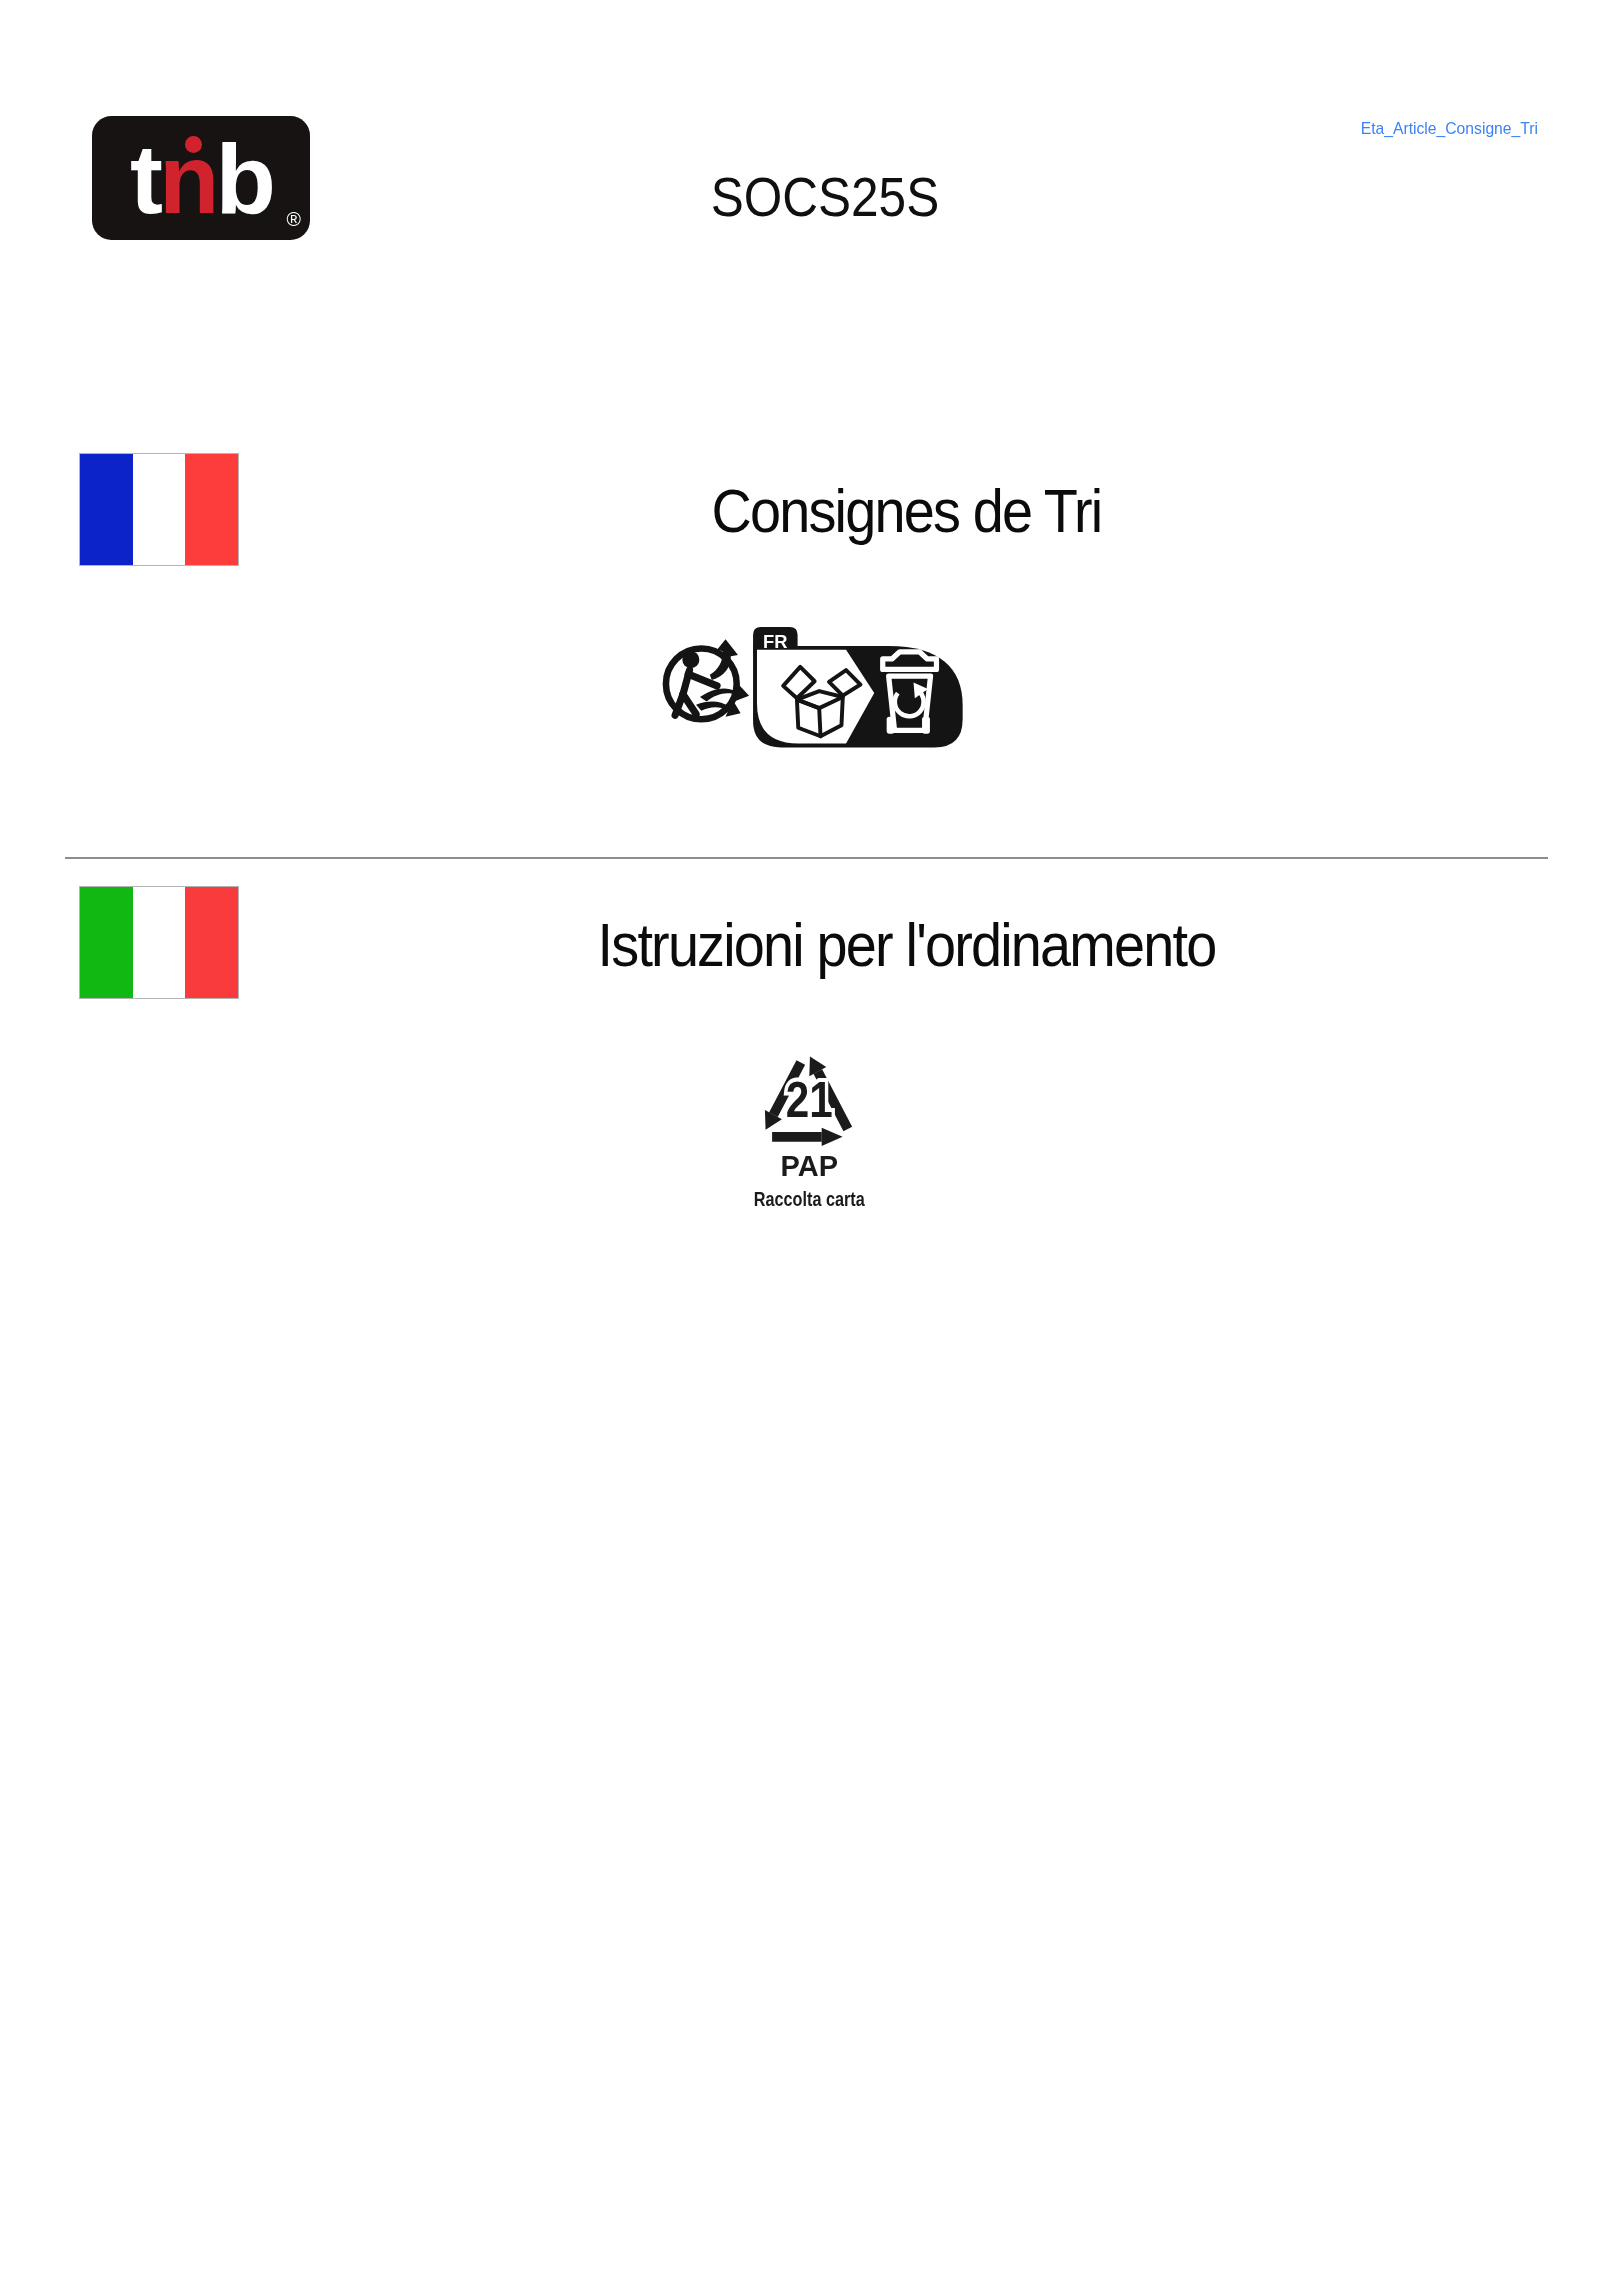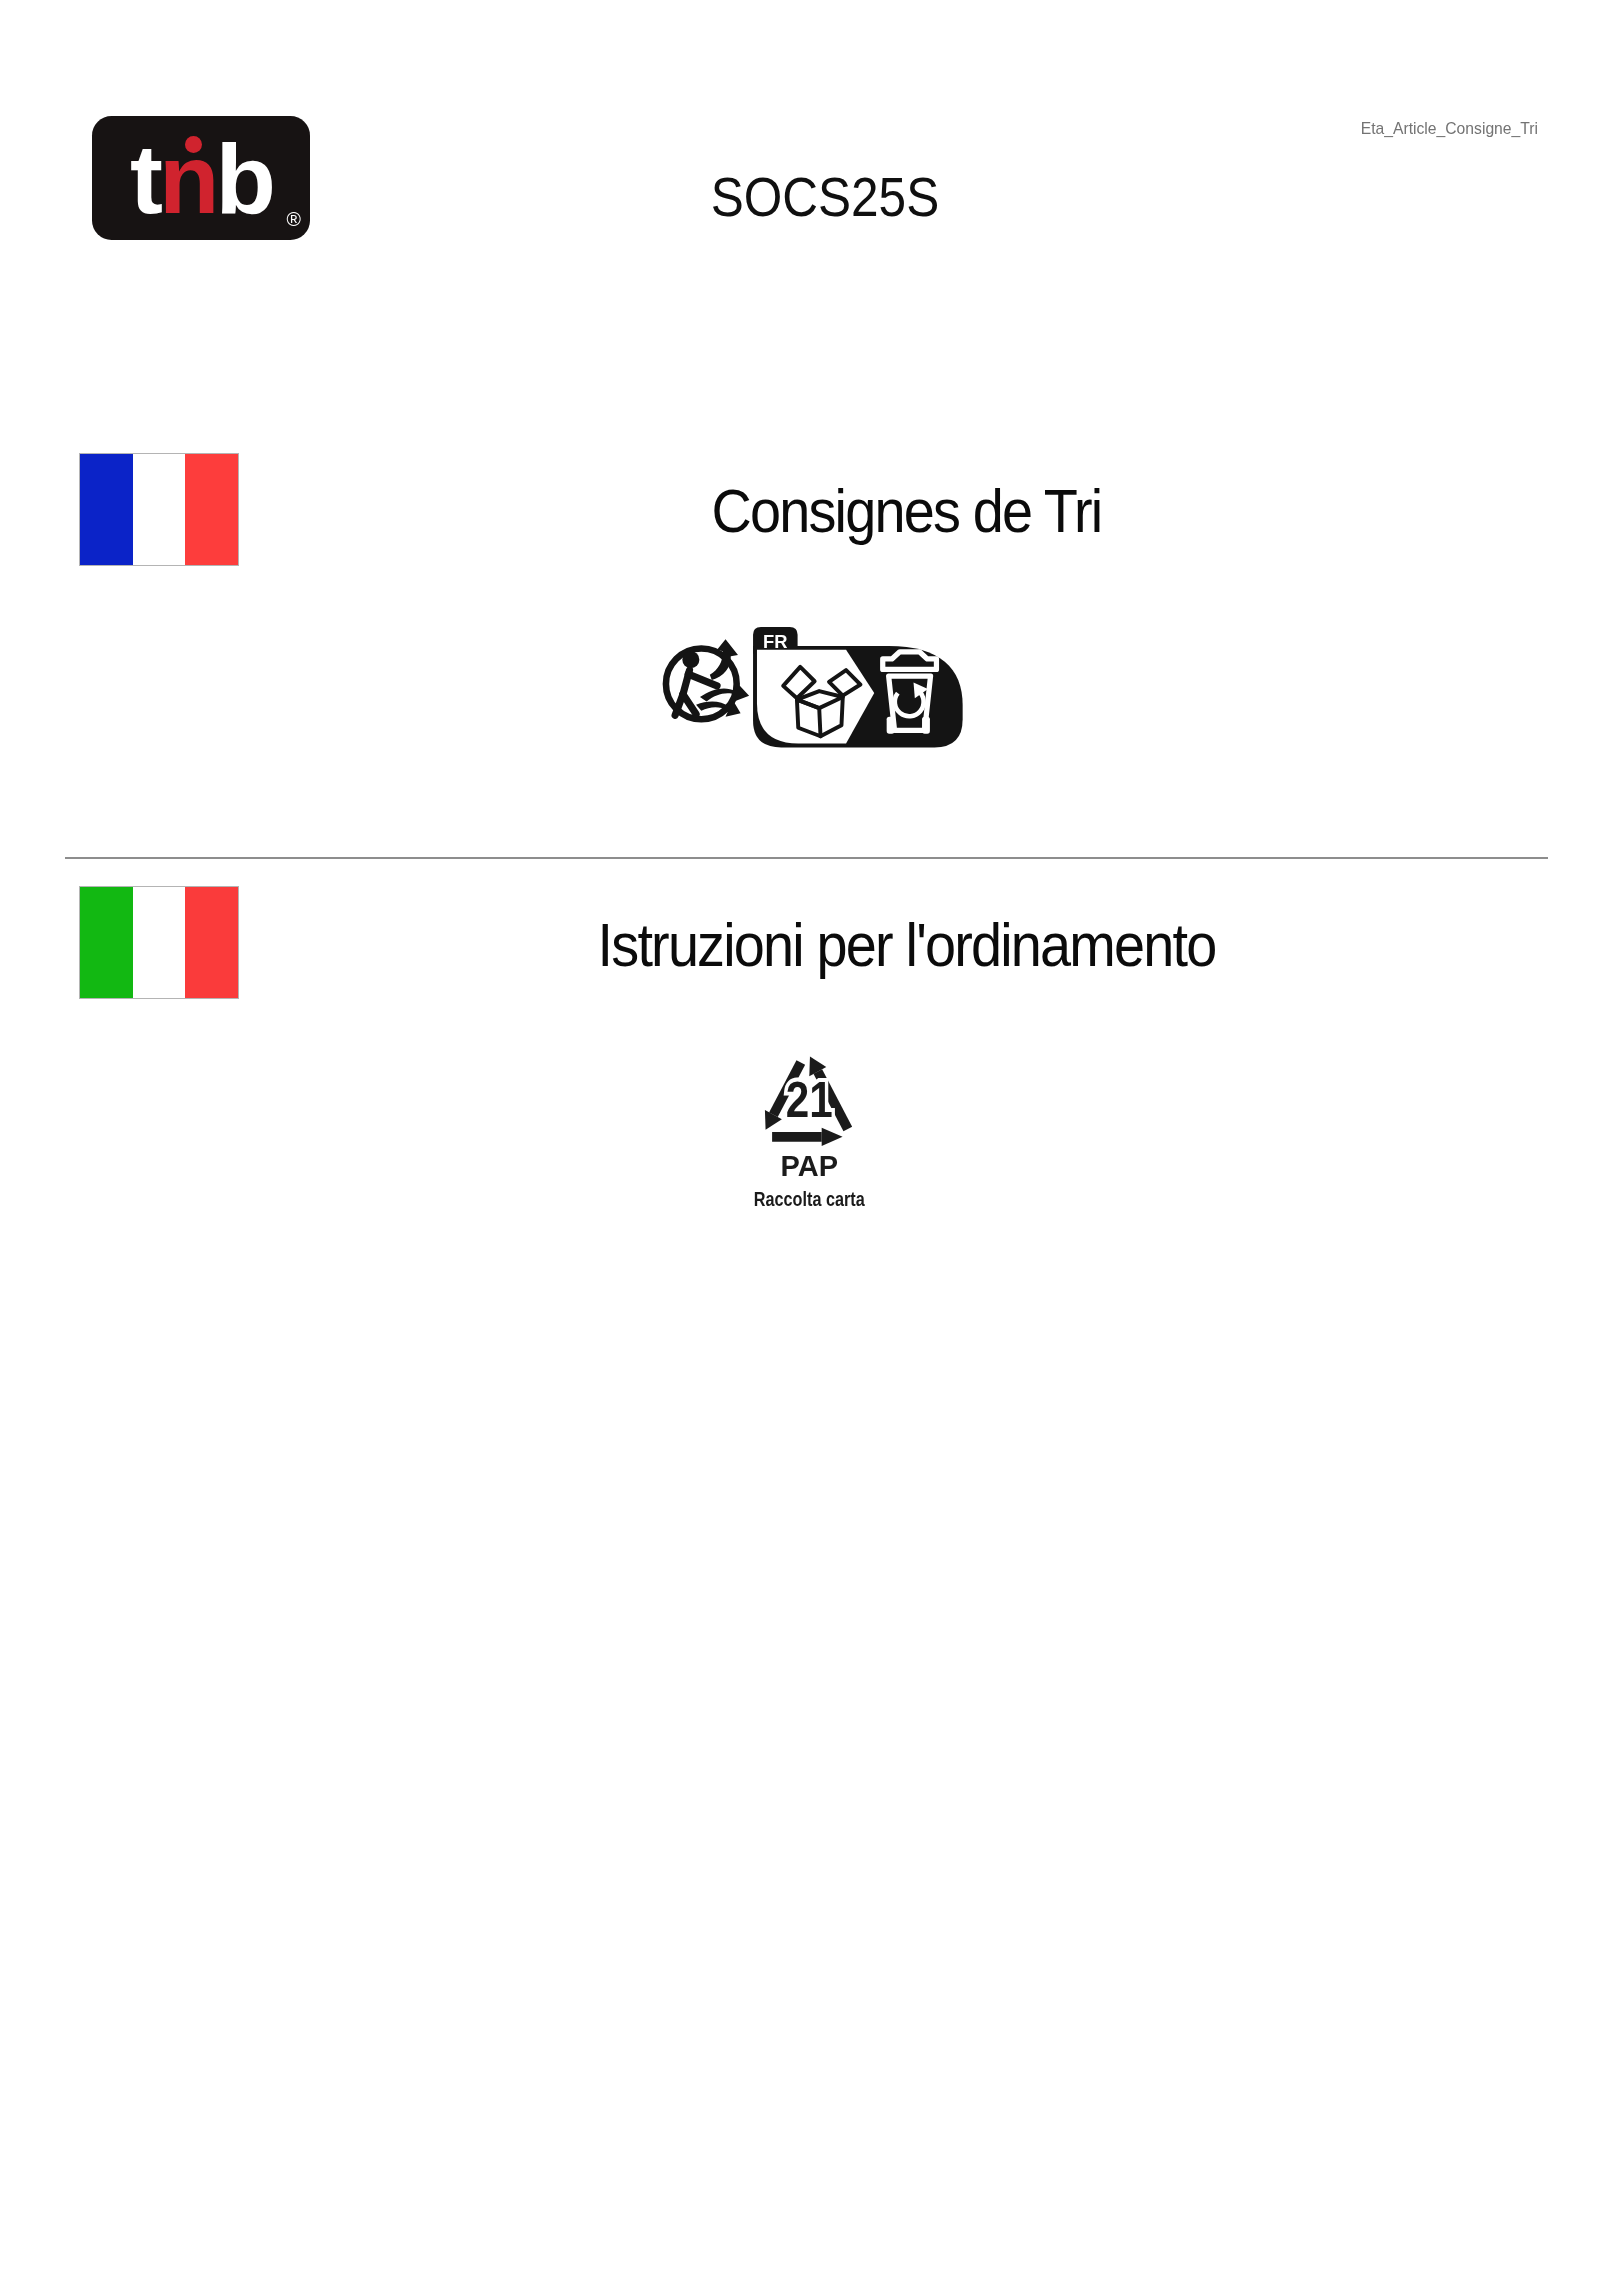--- a/index.html
+++ b/index.html
@@ -30,21 +30,21 @@
     width:17px;height:17px;border-radius:50%;
     background:#d0232e;
   }
   .brand-reg{
     position:absolute;right:9.2px;bottom:10.5px;
     color:#ffffff;font-size:19.6px;line-height:1;
   }
   
   .doc-ref{
     position:absolute;right:85px;top:120px;
-    font-size:15.7px;color:#737373;text-align:center;
+    font-size:15.7px;color:#3b82f6;text-align:center;
   }
   .product-code{
     position:absolute;left:92px;top:165px;width:1466px;
     text-align:center;font-size:55px;color:#101010;
     transform:scaleX(0.9);transform-origin:center;
   }
   
   .flag{
     position:absolute;width:158px;height:111px;
     border:1.3px solid #b4b4b4;box-sizing:content-box;

